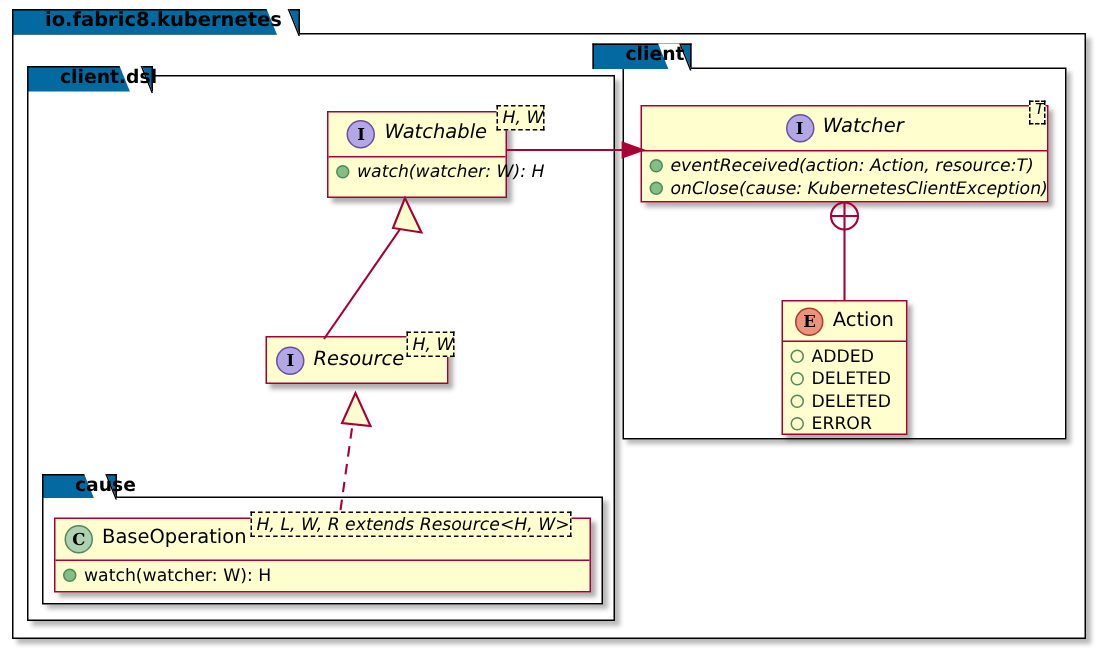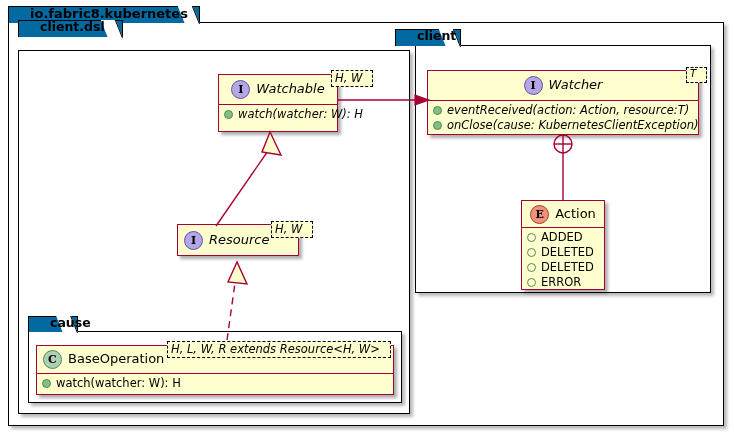--- a/index.html
+++ b/index.html
@@ -127,21 +127,21 @@
   
   .generics {
     position: absolute;
     box-sizing: border-box;
     border: 1px dashed #000000;
     background: #FEFECE;
     font-size: 11.5px;
     font-style: italic;
     color: #000000;
     white-space: nowrap;
-    padding: 0px 10px 1px 3px;
+    padding: 0px 0 1px 3px;
     line-height: 1.25;
     z-index: 5;
   }
 
   
   #edges {
     position: absolute;
     left: 0; top: 0;
     width: 734px; height: 436px;
     pointer-events: none;
@@ -152,21 +152,21 @@
 <body>
 
 <div id="canvas">
 
   <div class="pkg" style="left:8px; top:22px; width:716px; height:404px;"></div>
   <div class="pkg-tab" style="left:8px; top:6px; width:192px; height:17px; font-size:13px;">
     <span>io.fabric8.kubernetes</span>
   </div>
 
   <div class="pkg" style="left:18px; top:50px; width:392px; height:364px;"></div>
-  <div class="pkg-tab" style="left:18px; top:20px; width:105px; height:17px; font-size:12.5px;">
+  <div class="pkg-tab" style="left:18px; top:44px; width:84px; height:17px; font-size:12.5px;">
     <span>client.dsl</span>
   </div>
 
   <div class="pkg" style="left:28px; top:331px; width:374px; height:72px;"></div>
   <div class="pkg-tab" style="left:28px; top:316px; width:50px; height:16px; font-size:12.5px;">
     <span>cause</span>
   </div>
 
   <div class="pkg" style="left:415px; top:45px; width:296px; height:248px;"></div>
   <div class="pkg-tab" style="left:395px; top:29px; width:66px; height:17px; font-size:12.5px;">

